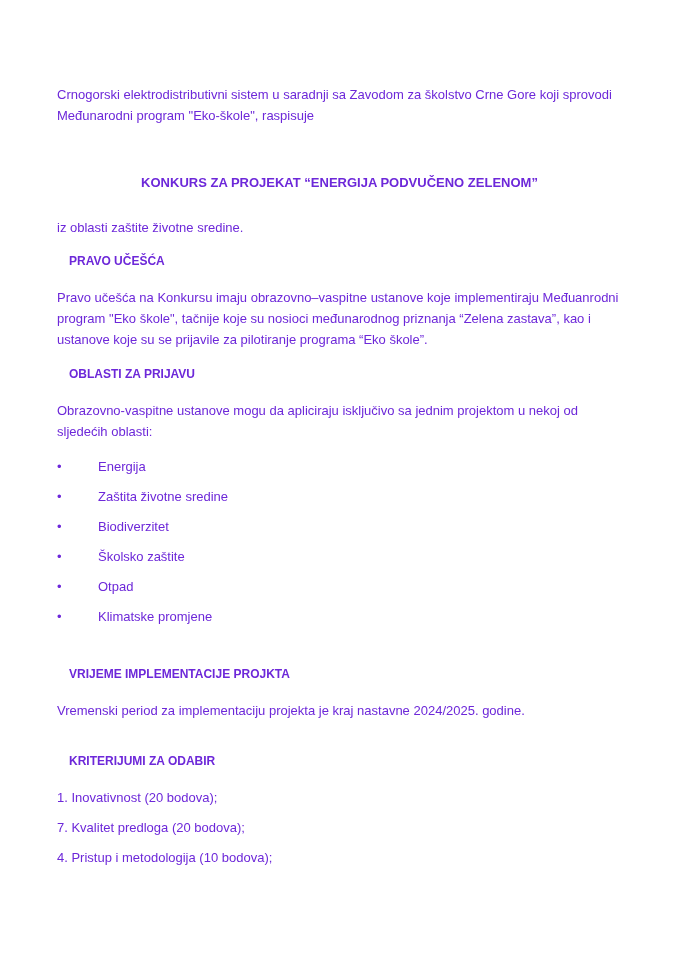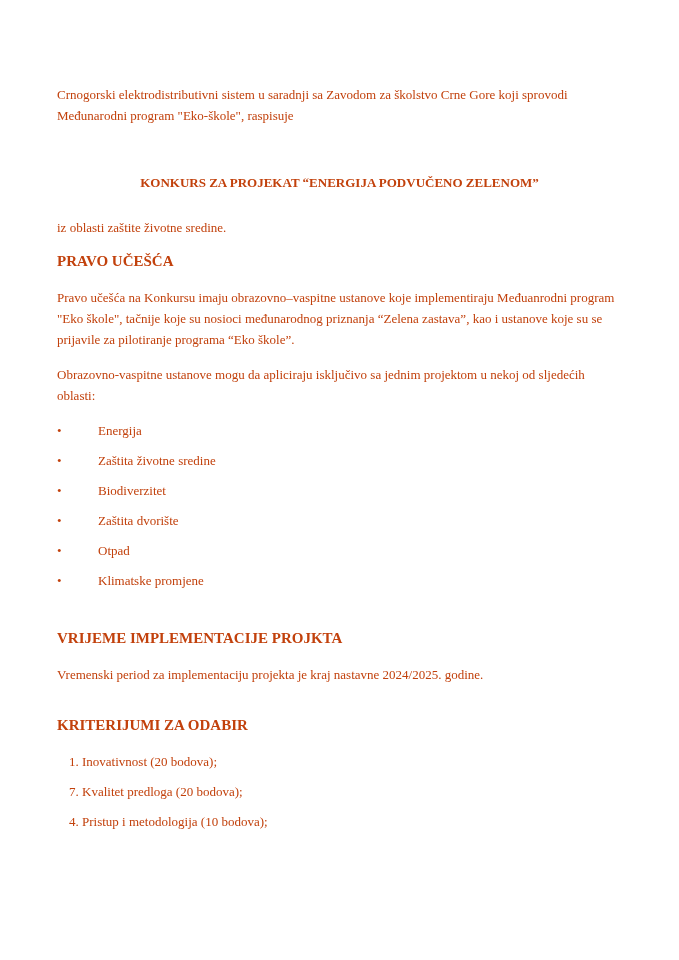--- a/index.html
+++ b/index.html
@@ -7,45 +7,45 @@
     margin: 0;
     padding: 0;
     background: #ffffff;
   }
   .page {
     position: relative;
     width: 679px;
     height: 960px;
     margin: 0 auto;
     background: #ffffff;
-    font-family: Liberation Serif, serif;
+    font-family: Liberation Sans, sans-serif;
     font-size: 13px;
     line-height: 21px;
-    color: #c2410c;
+    color: #6d28d9;
     padding: 84px 57px 0 57px;
     overflow: hidden;
   }
   .para {
     margin: 0 0 14px 0;
   }
   .intro {
     margin-bottom: 46px;
   }
   .doc-title {
     text-align: center;
     font-weight: 700;
     margin: 0 0 24px 0;
   }
   .subtitle {
     margin: 0 0 13px 0;
   }
   .section-heading {
     font-weight: 700;
-    font-size: 15px;
-    margin: 0 0 15px 0;
+    font-size: 12px;
+    margin: 0 0 15px 12px;
   }
   .heading-gap-lg {
     margin-top: 37px;
   }
   .heading-gap-md {
     margin-top: 30px;
   }
   .bullet-list {
     list-style: none;
     margin: 6px 0 0 0;
@@ -57,21 +57,21 @@
     margin: 0 0 9px 0;
     line-height: 21px;
   }
   .bullet-list .bullet {
     display: inline-block;
     width: 41px;
     flex: 0 0 41px;
     font-size: 13px;
   }
   .numbered-list {
-    margin: 12px;
+    margin: 0;
     padding: 0;
   }
   .numbered-list .num-item {
     margin: 0 0 9px 0;
     line-height: 21px;
   }
 </style>
 </head>
 <body>
 
@@ -80,39 +80,40 @@
   <p class="para intro">Crnogorski elektrodistributivni sistem u saradnji sa Zavodom za školstvo Crne Gore koji sprovodi Međunarodni program "Eko-škole", raspisuje</p>
 
   <p class="doc-title">KONKURS ZA PROJEKAT “ENERGIJA PODVUČENO ZELENOM”</p>
 
   <p class="para subtitle">iz oblasti zaštite životne sredine.</p>
 
   <p class="section-heading">PRAVO UČEŠĆA</p>
 
   <p class="para">Pravo učešća na Konkursu imaju obrazovno–vaspitne ustanove koje implementiraju Međuanrodni program "Eko škole", tačnije koje su nosioci međunarodnog priznanja “Zelena zastava”, kao i ustanove koje su se prijavile za pilotiranje programa “Eko škole”.</p>
 
+  <p class="section-heading">OBLASTI ZA PRIJAVU</p>
 
   <p class="para">Obrazovno-vaspitne ustanove mogu da apliciraju isključivo sa jednim projektom u nekoj od sljedećih oblasti:</p>
 
   <ul class="bullet-list">
     <li>
       <span class="bullet">•</span>
       <span>Energija</span>
     </li>
     <li>
       <span class="bullet">•</span>
       <span>Zaštita životne sredine</span>
     </li>
     <li>
       <span class="bullet">•</span>
       <span>Biodiverzitet</span>
     </li>
     <li>
       <span class="bullet">•</span>
-      <span>Zaštita dvorište</span>
+      <span>Školsko zaštite</span>
     </li>
     <li>
       <span class="bullet">•</span>
       <span>Otpad</span>
     </li>
     <li>
       <span class="bullet">•</span>
       <span>Klimatske promjene</span>
     </li>
   </ul>

